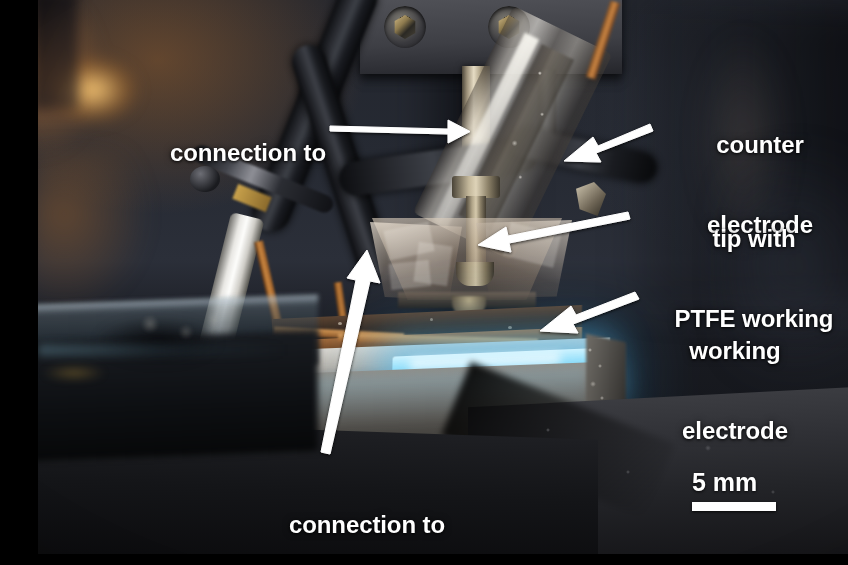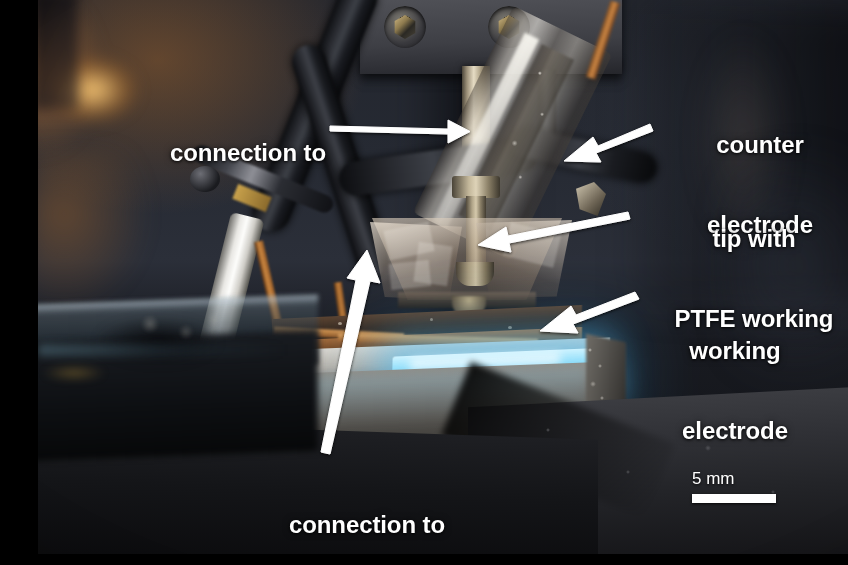--- a/index.html
+++ b/index.html
@@ -365,21 +365,21 @@
     white-space:pre;
   }
   .lbl.r{text-align:right;}
   .lbl.c{text-align:center;}
 
   svg#ann{position:absolute;left:0;top:0;width:848px;height:565px;overflow:visible;}
 
   
   #scalebar-wrap{position:absolute;left:654px;top:470px;}
   #scalebar-label{
-    color:#fff;font-weight:normal;font-size:17px;line-height:1;
+    color:#fff;font-weight:bold;font-size:25px;line-height:1;
     text-shadow:0 1px 3px rgba(0,0,0,.85);
   }
   #scalebar-line{
     margin-top:7px;width:84px;height:9px;background:#fff;
     box-shadow:0 1px 3px rgba(0,0,0,.8);
   }
 </style>
 </head>
 <body>
 

